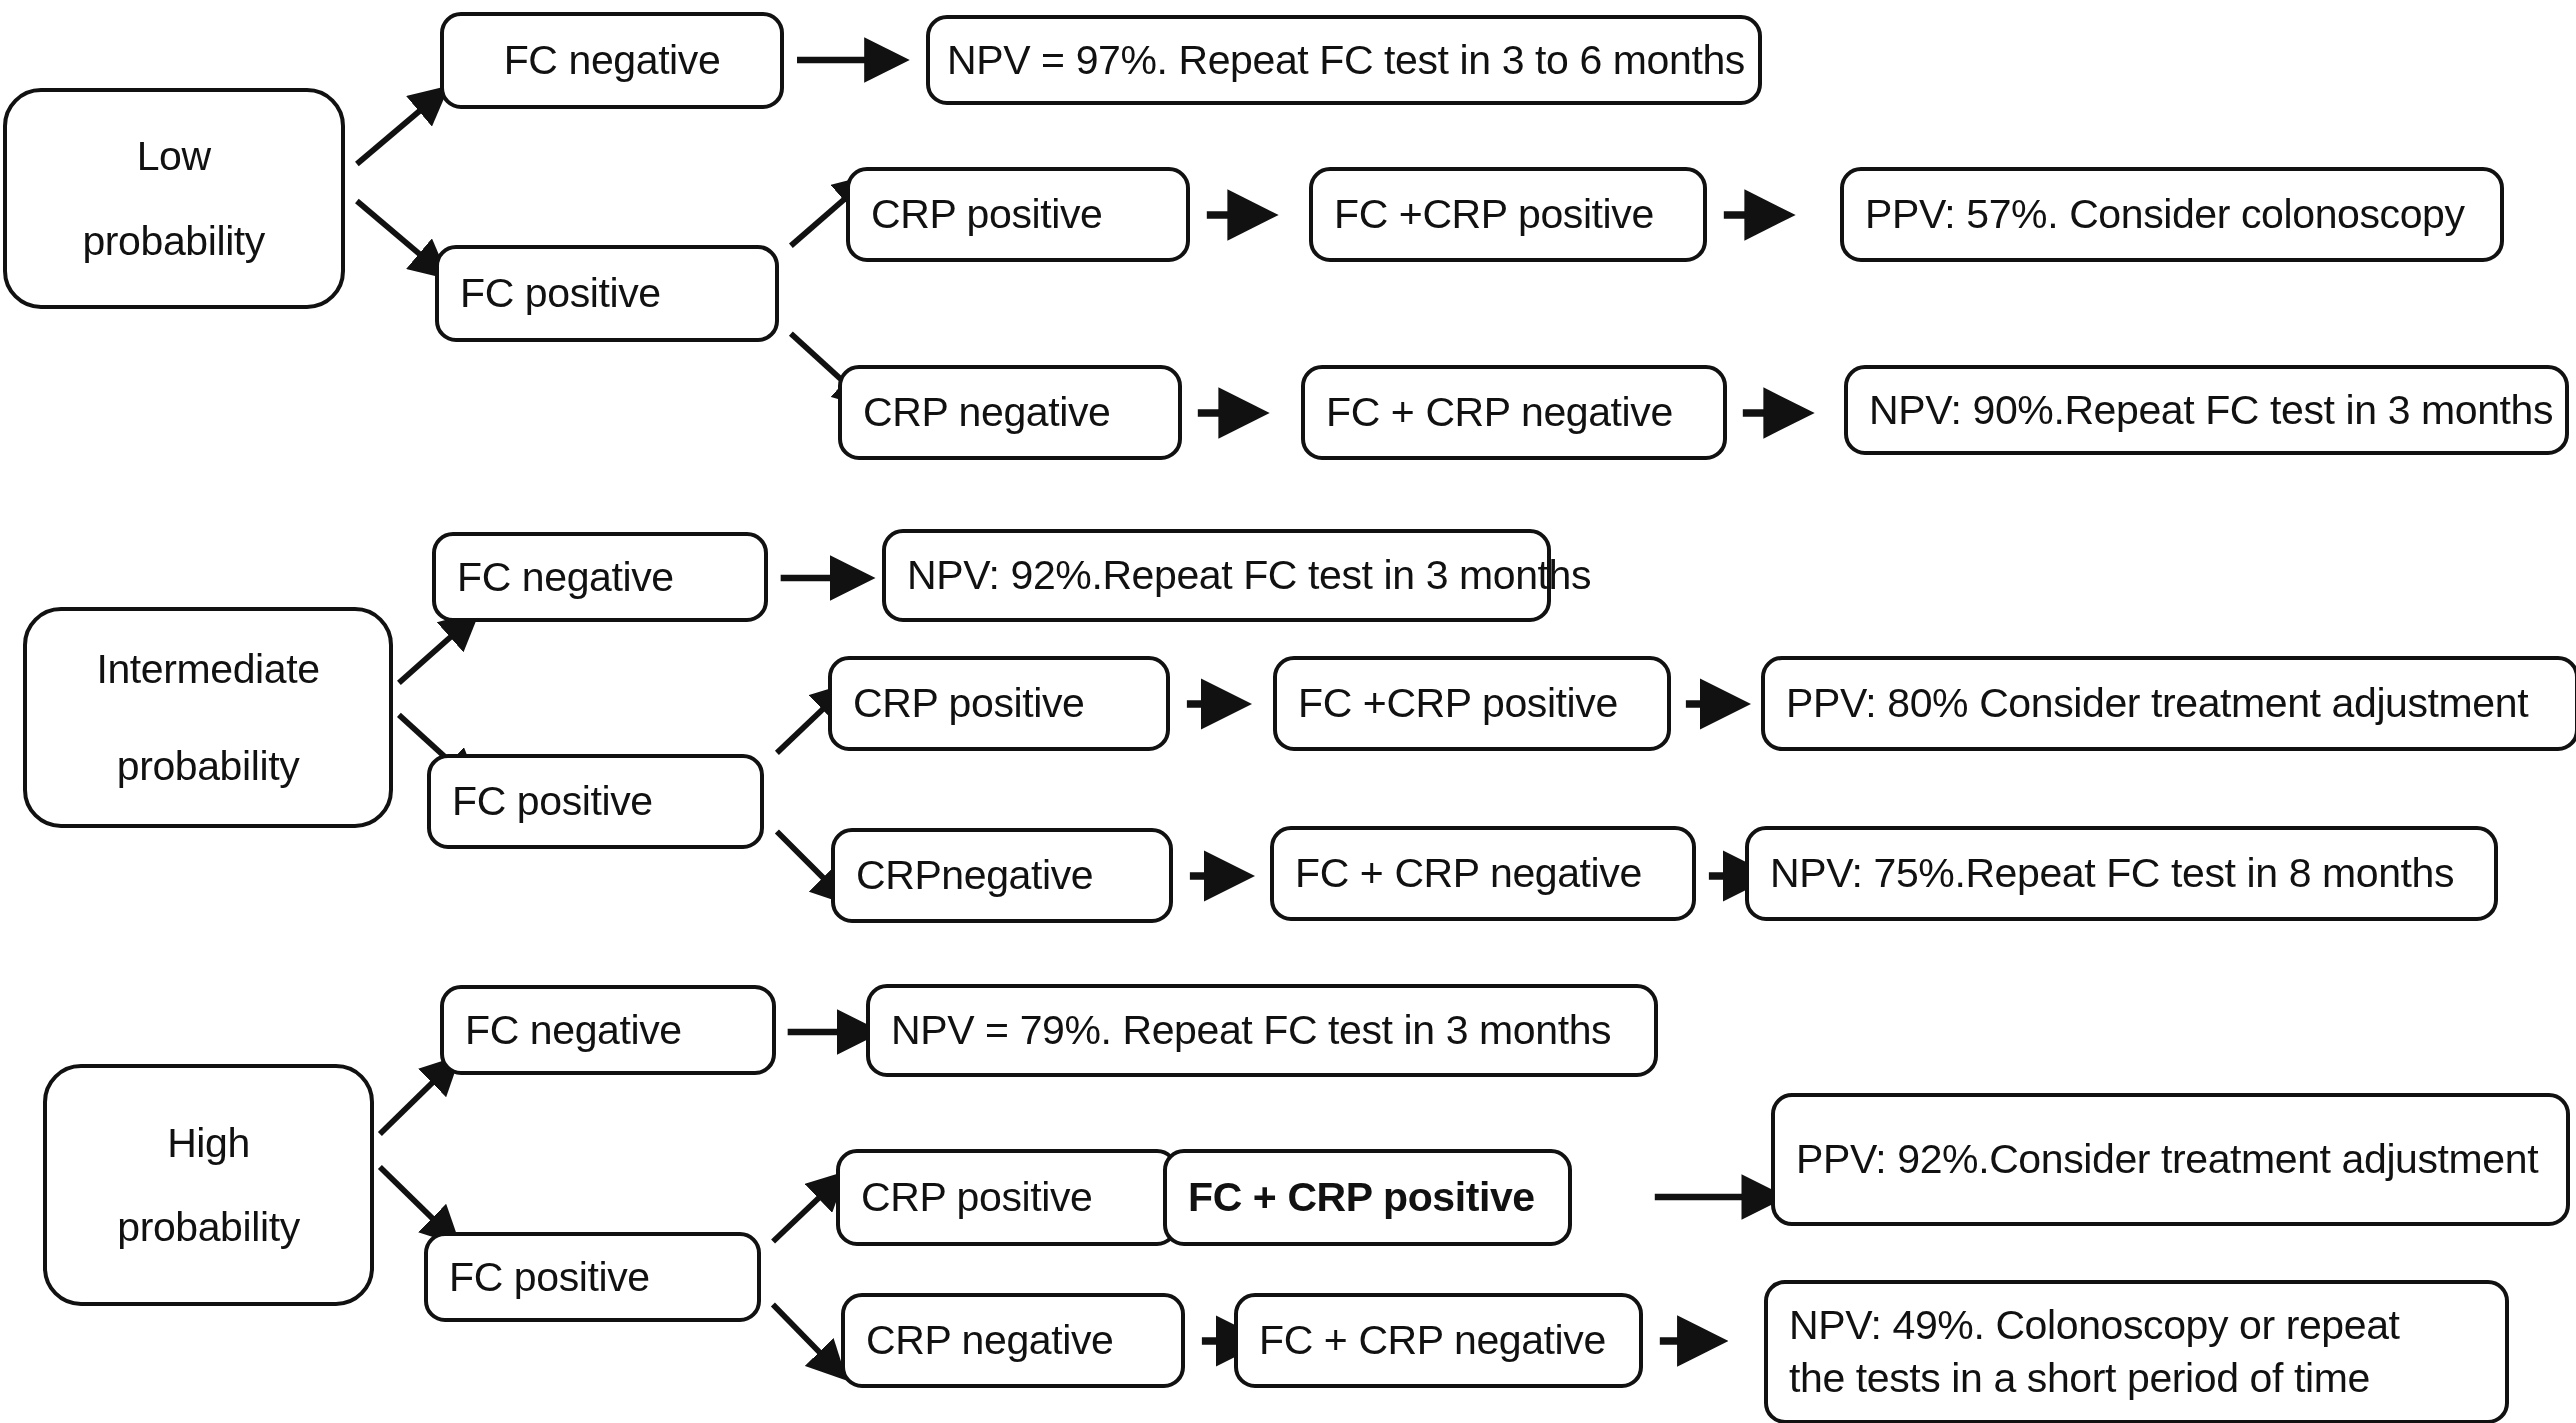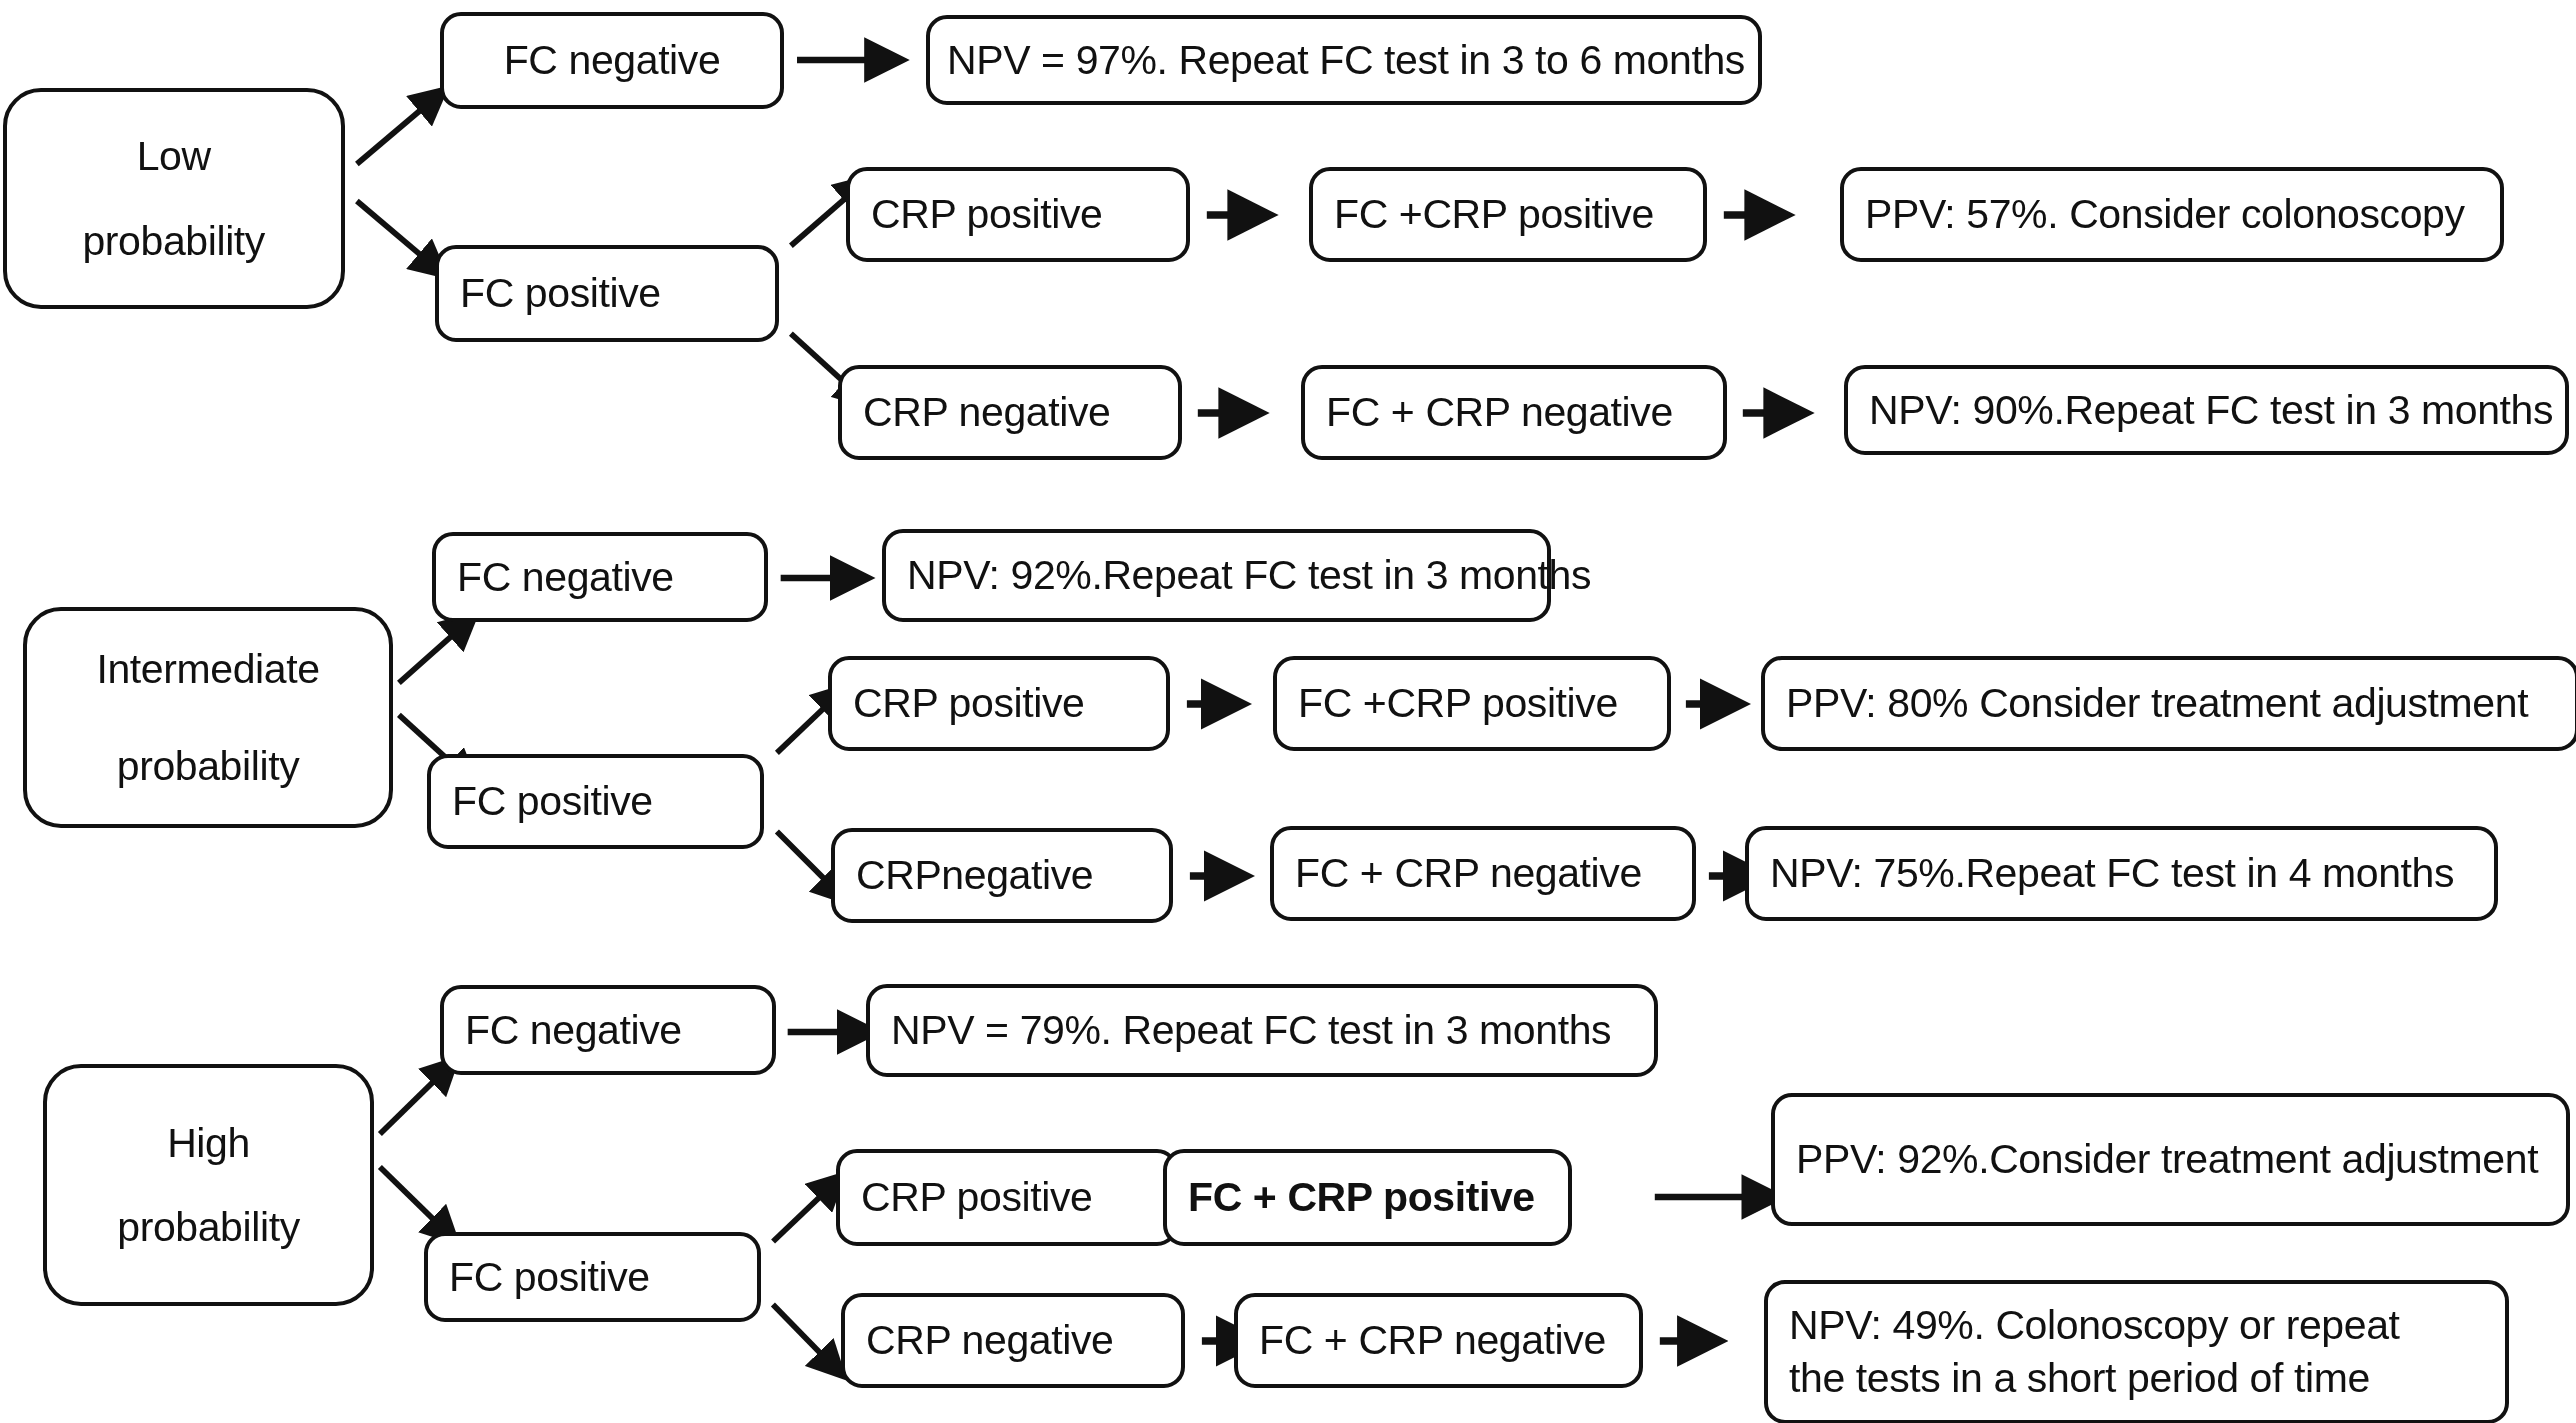--- a/index.html
+++ b/index.html
@@ -287,21 +287,21 @@
     <svg width="82" height="44" viewBox="0 0 100 54">
       <defs>
           <marker id="bh9" markerWidth="7" markerHeight="7" refX="5.2" refY="3.5" orient="auto">
             <path d="M0,0 L7,3.5 L0,7 z" fill="#111"></path>
           </marker>
         </defs>
       <line x1="2" y1="27" x2="66" y2="27" stroke="#111" stroke-width="9" marker-end="url(#bh9)"></line>
     </svg>
   </div>
 
-  <div class="node" style="left:1745px;top:826px;width:753px;height:95px;">NPV: 75%.Repeat FC test in 4 months</div>
+  <div class="node" style="left:1745px;top:826px;width:753px;height:95px;">NPV: 75%.Repeat FC test in 8 months</div>
 
   <div class="node stage" style="left:43px;top:1064px;width:331px;height:242px;">
     <span class="ln top">High</span>
     <span class="ln">probability</span>
   </div>
 
   <div class="arrow" style="left:375px;top:1049px;">
     <svg width="98" height="90" viewBox="0 0 120 110">
       <defs>
           <marker id="ch1" markerWidth="7" markerHeight="7" refX="5.2" refY="3.5" orient="auto">

